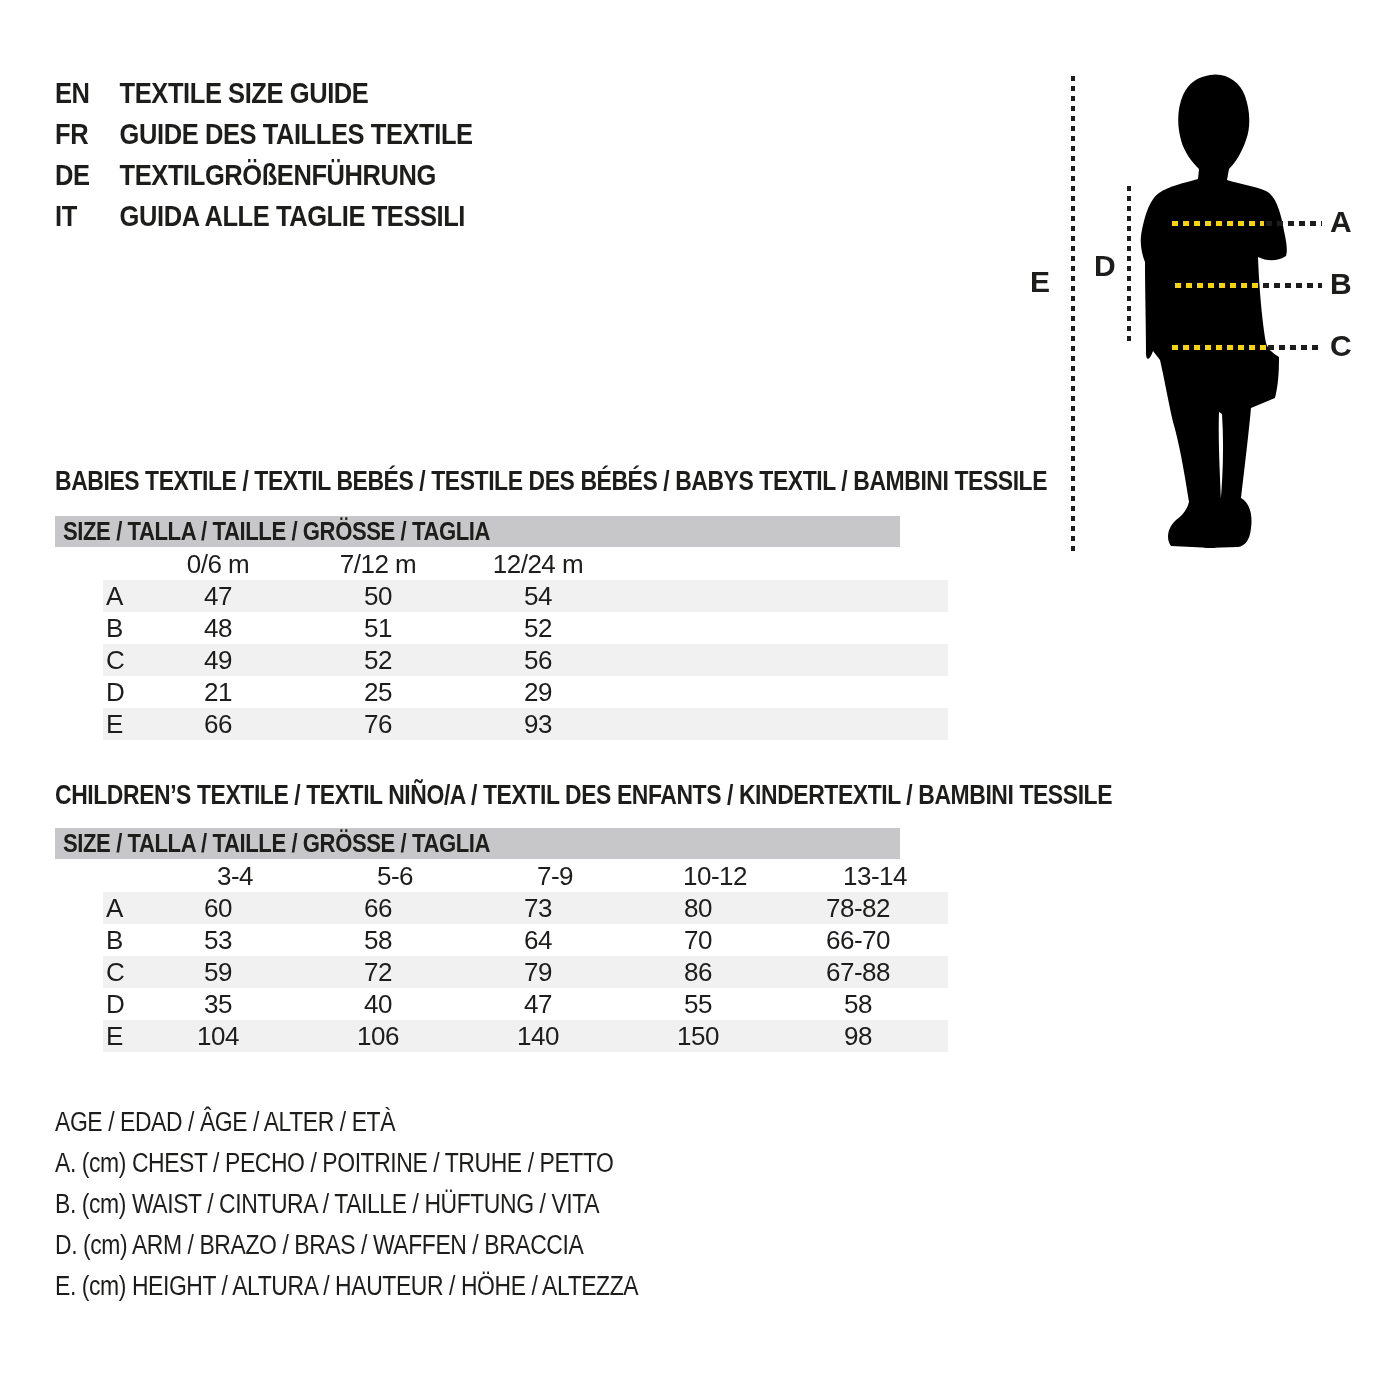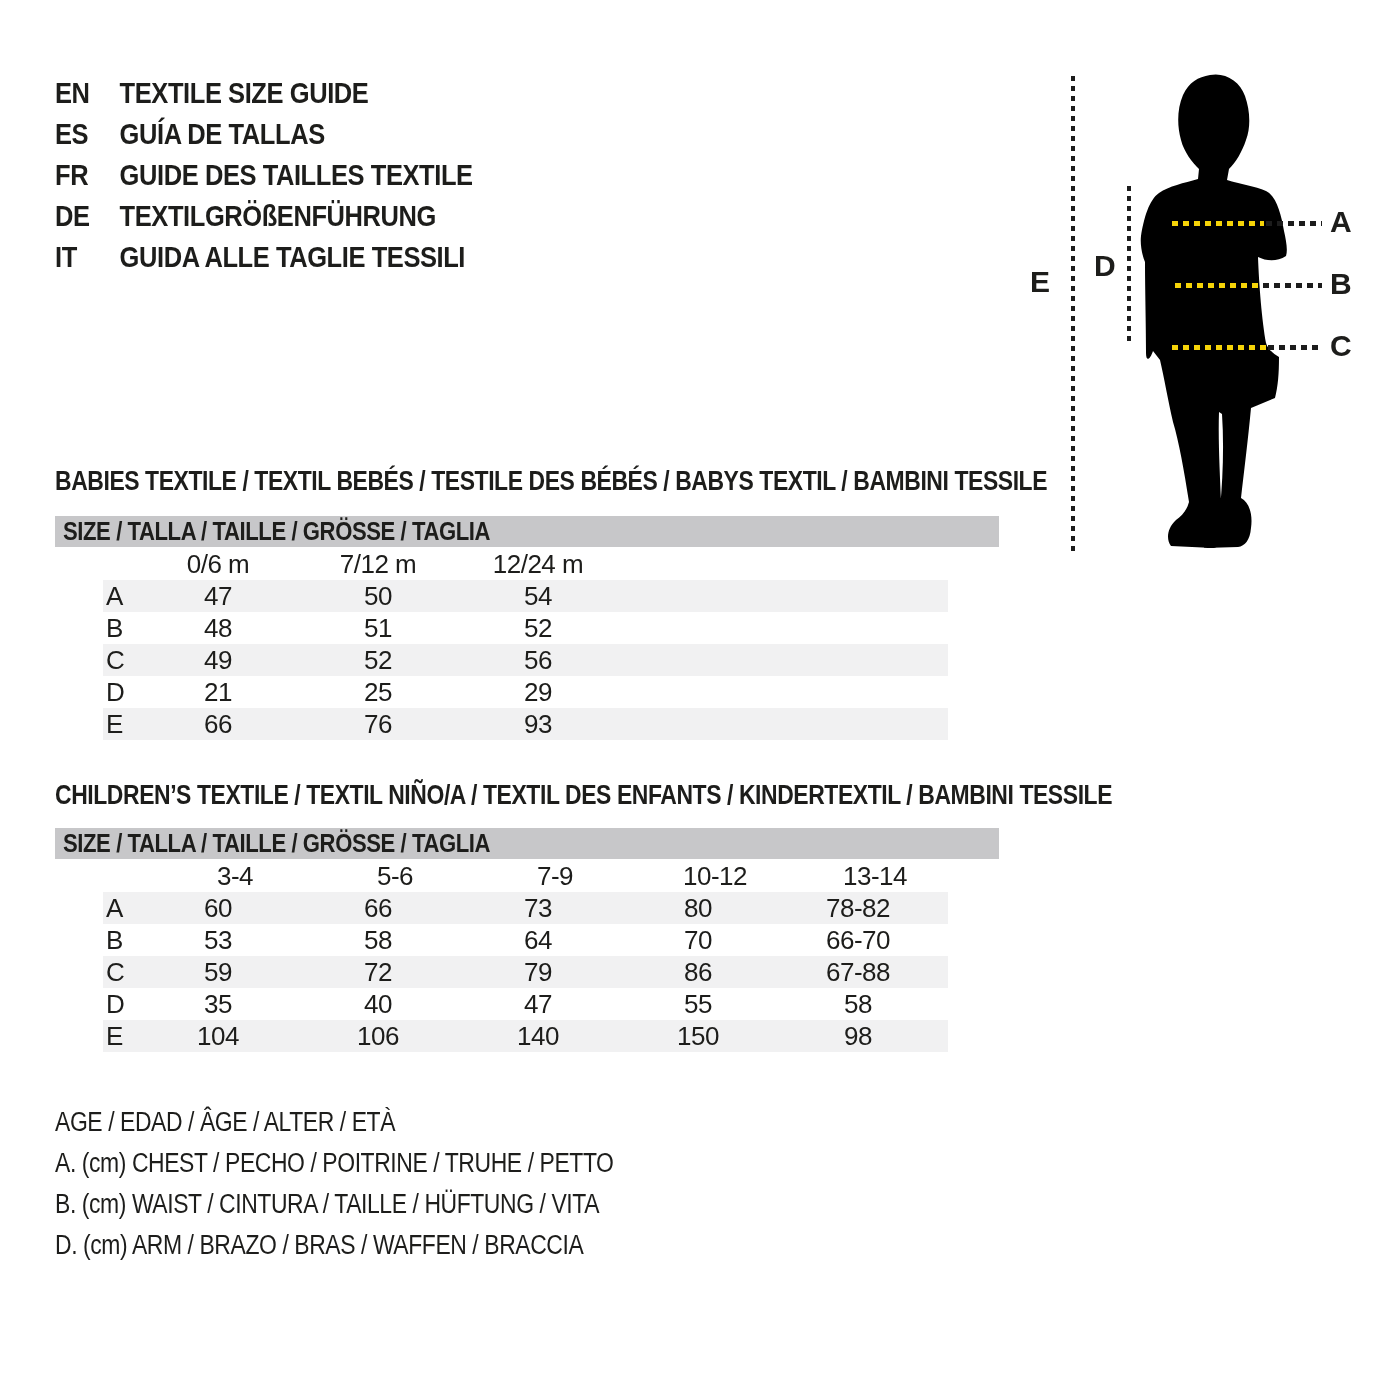--- a/index.html
+++ b/index.html
@@ -17,21 +17,21 @@
   .vdash{width:4px;background:repeating-linear-gradient(180deg,#1c1c1c 0 5px,transparent 5px 10px);}
   .hdash{height:5px;}
   .hdash.yellow{background:repeating-linear-gradient(90deg,#f6d408 0 6px,transparent 6px 11px);}
   .hdash.dark{background:repeating-linear-gradient(90deg,#1c1c1c 0 6px,transparent 6px 11px);}
   .mlabel{font-size:30px;font-weight:700;line-height:32px;}
 
   
   .sec-title{font-size:27px;font-weight:700;line-height:30px;}
 
   
-  .size-bar{width:944px;height:31px;background:#c7c7c9;line-height:31px;font-size:26px;font-weight:700;padding-left:8px;box-sizing:border-box;}
+  .size-bar{width:845px;height:31px;background:#c7c7c9;line-height:31px;font-size:26px;font-weight:700;padding-left:8px;box-sizing:border-box;}
   .trow{width:845px;height:32px;display:grid;align-items:center;font-size:26px;line-height:32px;margin-left:48px;}
   .g3{grid-template-columns:35px 160px 160px 160px;}
   .g5{grid-template-columns:35px 160px 160px 160px 160px 160px;}
   .trow .cc{text-align:center;}
   .trow .cl{padding-left:3px;}
   .striped .trow:nth-child(odd){background:#f1f1f2;}
 
   
   .legend{left:55px;top:1102px;}
   .legend-line{height:41px;line-height:41px;font-size:27px;font-weight:400;}
@@ -39,26 +39,20 @@
 </head>
 <body>
 
 <div class="page">
 
   <div class="abs langs">
     <div class="lang-row">
         <span class="sx" style="display:flex;">
           <span class="lang-code">EN</span>
           <span>TEXTILE SIZE GUIDE</span>
-        </span>
-      </div>
-    <div class="lang-row">
-        <span class="sx" style="display:flex;">
-          <span class="lang-code">ES</span>
-          <span>GUÍA DE TALLAS</span>
         </span>
       </div>
     <div class="lang-row">
         <span class="sx" style="display:flex;">
           <span class="lang-code">FR</span>
           <span>GUIDE DES TAILLES TEXTILE</span>
         </span>
       </div>
     <div class="lang-row">
         <span class="sx" style="display:flex;">
@@ -220,15 +214,16 @@
       <span class="cc">150</span>
       <span class="cc">98</span>
     </div>
   </div>
 
   <div class="abs legend">
     <div class="legend-line"><span class="sx">AGE / EDAD / ÂGE / ALTER / ETÀ</span></div>
     <div class="legend-line"><span class="sx">A. (cm) CHEST / PECHO / POITRINE / TRUHE / PETTO</span></div>
     <div class="legend-line"><span class="sx">B. (cm) WAIST / CINTURA / TAILLE / HÜFTUNG / VITA</span></div>
     <div class="legend-line"><span class="sx">D. (cm) ARM / BRAZO / BRAS / WAFFEN / BRACCIA</span></div>
+    <div class="legend-line"><span class="sx">E. (cm) HEIGHT / ALTURA / HAUTEUR / HÖHE / ALTEZZA</span></div>
   </div>
 
 </div>
 
 </body></html>

